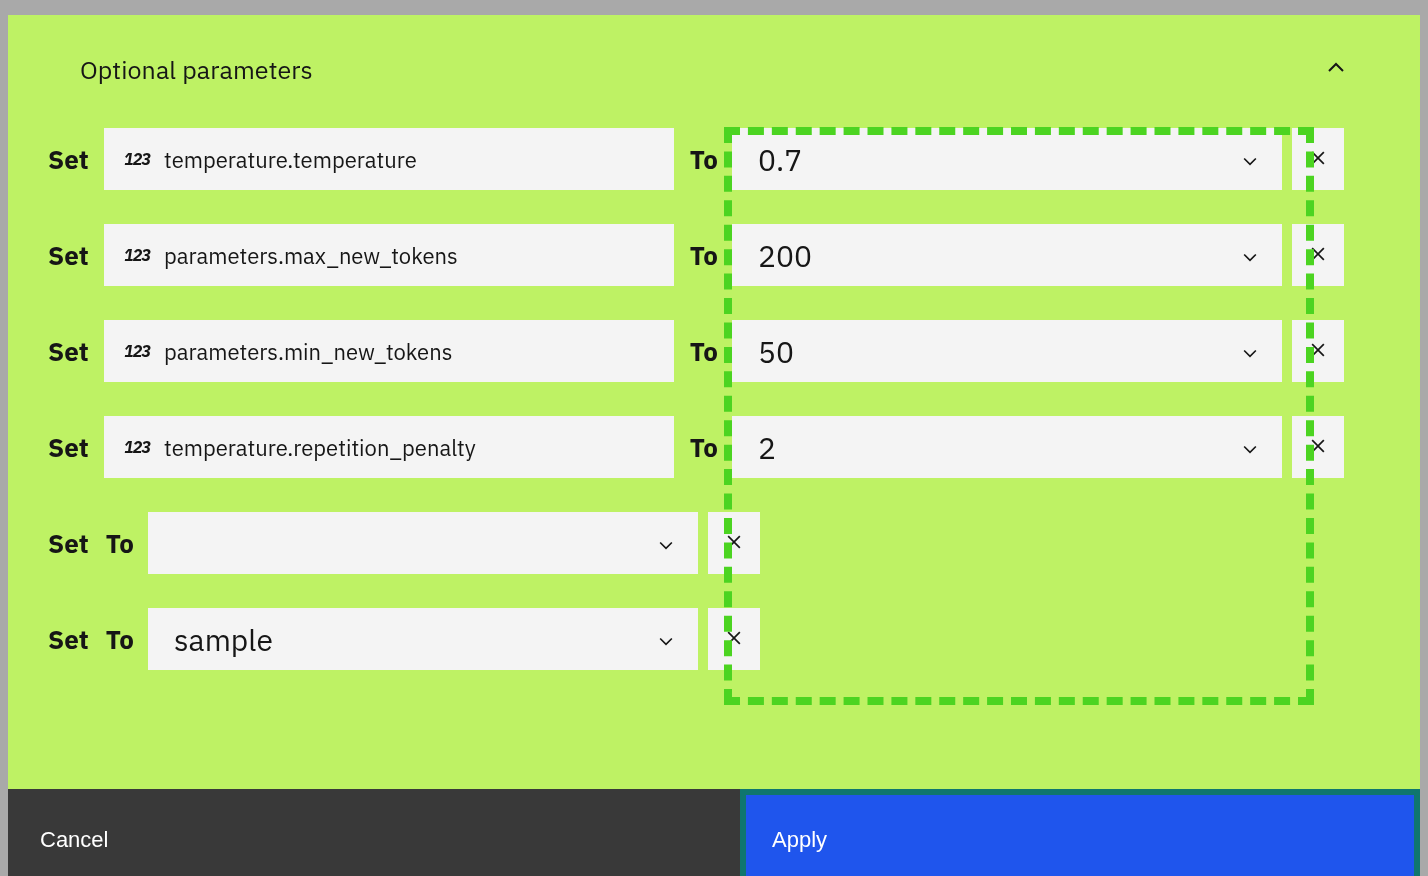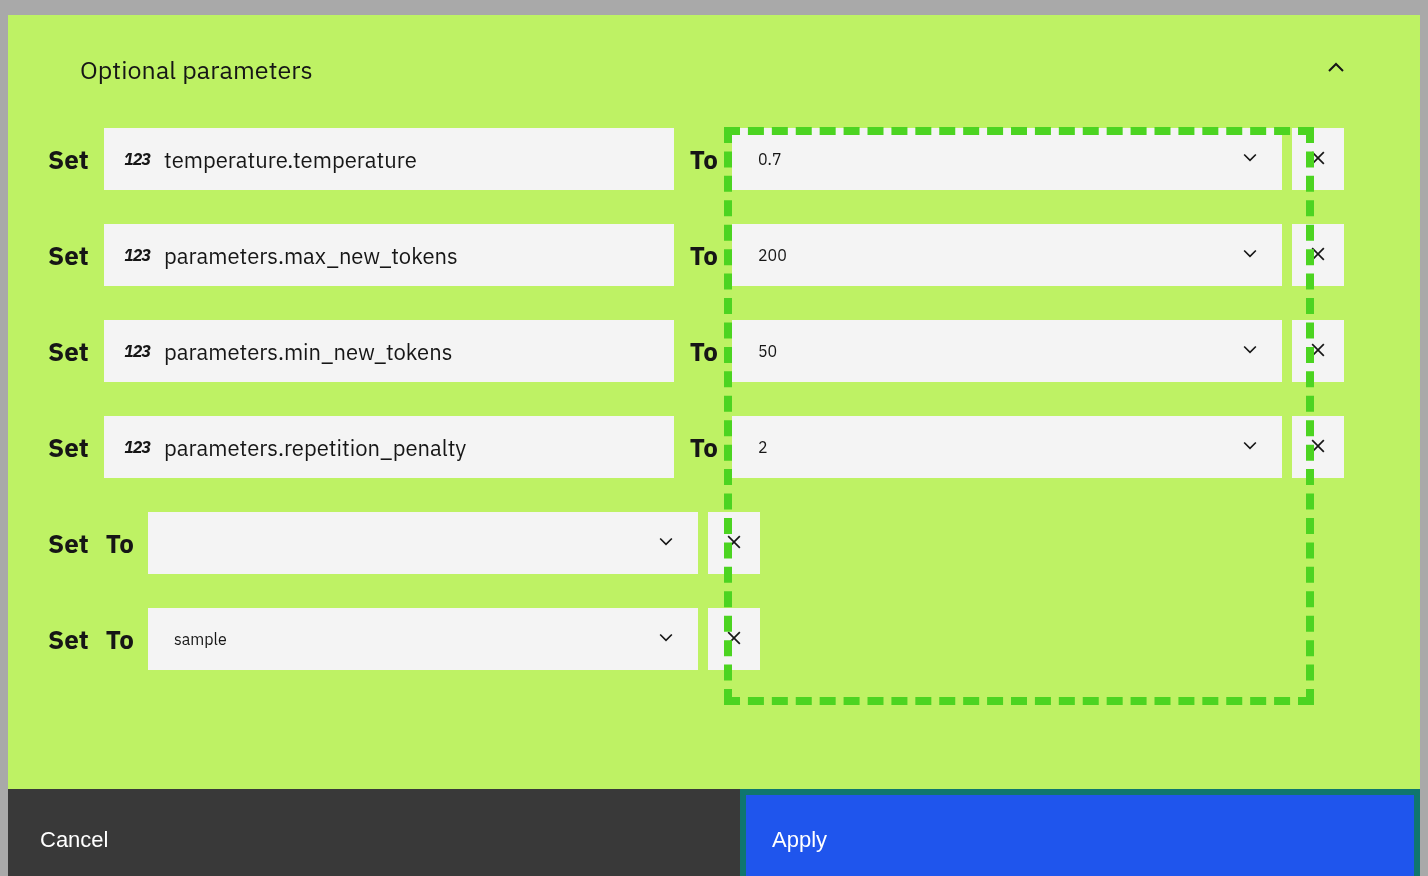--- a/index.html
+++ b/index.html
@@ -74,21 +74,21 @@
     font-style: italic;
   }
   .value-field {
     display: flex;
     align-items: center;
     justify-content: space-between;
     flex: 0 0 550px;
     height: 62px;
     background: #f4f4f4;
     padding: 0 22px 0 26px;
-    font-size: 16px;
+    font-size: 30px;
     color: #161616;
   }
   .chevron-down {
     width: 20px;
     height: 20px;
   }
   .remove-btn {
     width: 52px;
     height: 62px;
     display: flex;
@@ -233,21 +233,21 @@
               <line x1="19" y1="5" x2="5" y2="19"></line>
             </svg>
         </span>
       </button>
     </div>
 
     <div class="row">
       <span class="set-label">Set</span>
       <div class="param-field">
         <span class="type-icon">123</span>
-        <span>parameters.repetition_penalty</span>
+        <span>temperature.repetition_penalty</span>
       </div>
       <span class="to-label">To</span>
       <div class="value-field">
         <span>2</span>
         <span>
           <svg class="chevron-down" viewBox="0 0 24 24" fill="none" stroke="#161616" stroke-width="2">
               <polyline points="5 9 12 16 19 9"></polyline>
             </svg>
         </span>
       </div>

